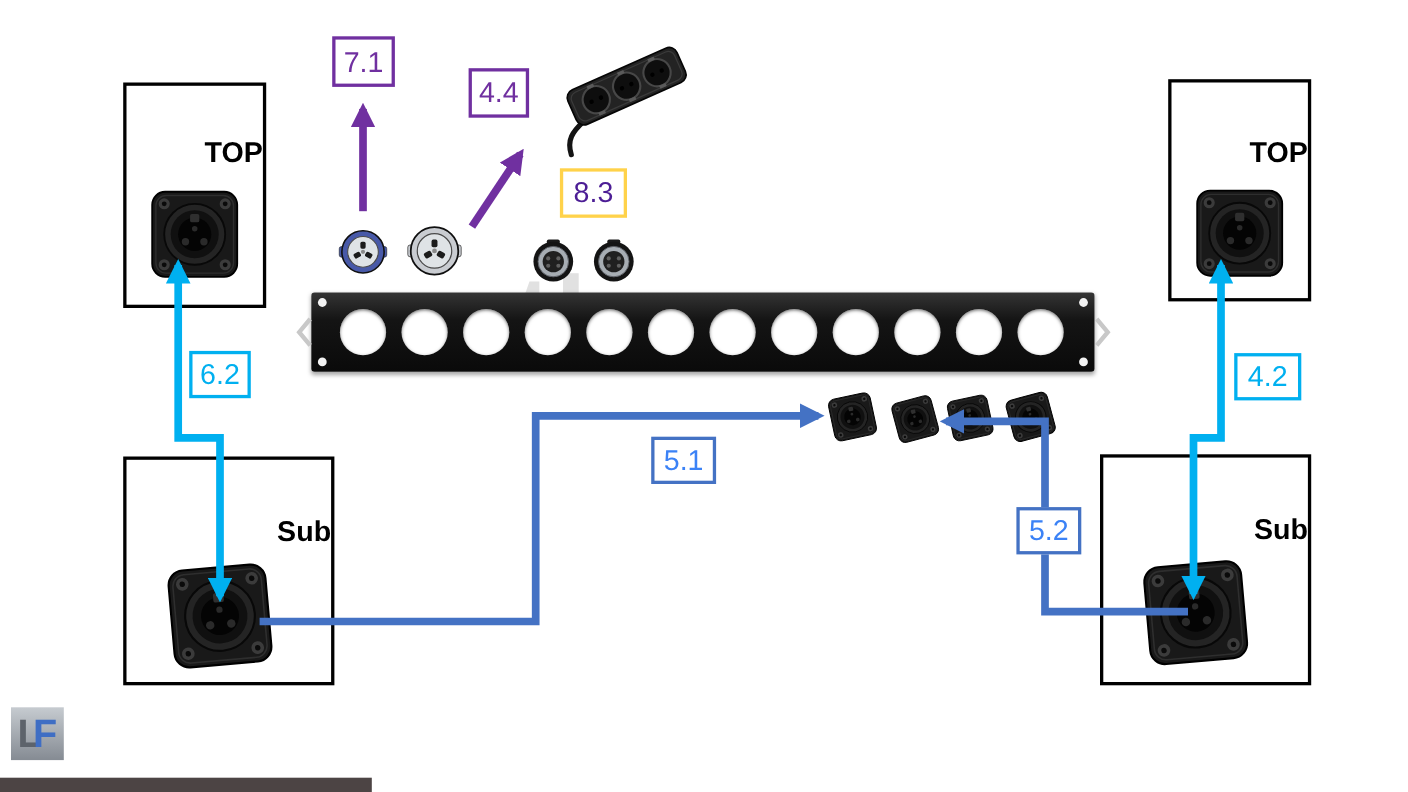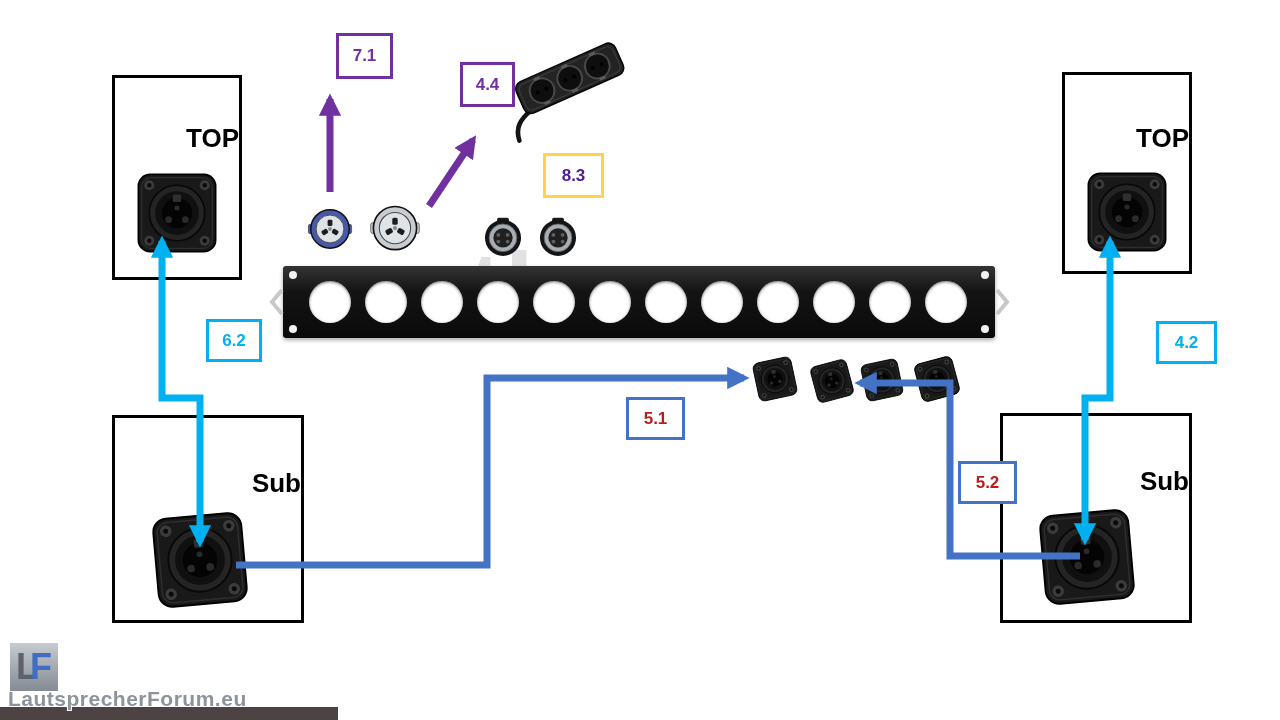--- a/index.html
+++ b/index.html
@@ -6,24 +6,24 @@
   html,body { width:1280px; height:720px; }
   body { background:#fff; font-family:"Liberation Sans", sans-serif; overflow:hidden; }
   .canvas { position:relative; width:1280px; height:720px; background:#fff; }
 
   .spk-box { position:absolute; border:3px solid #000; background:#fff; z-index:3; }
   .spk-label { position:absolute; left:0; width:100%; text-align:right; font-weight:bold; font-size:26px; color:#000; }
 
   .conn { position:absolute; z-index:3; }
   .conn svg { display:block; width:100%; height:100%; overflow:visible; }
 
-  .tag { position:absolute; background:#fff; border:3px solid; font-weight:bold; font-size:17px;
-         display:flex; align-items:center; justify-content:center; z-index:6;margin-left:34px; }
+  .tag { position:absolute; background:#fff; border:3px solid; font-weight:normal; font-size:26px;
+         display:flex; align-items:center; justify-content:center; z-index:6; }
   .tag.purple { border-color:#7030a0; color:#7030a0; }
-  .tag.blue   { border-color:#4472c4; color:#b91c1c; }
+  .tag.blue   { border-color:#4472c4; color:#3b82f6; }
   .tag.cyan   { border-color:#00b0f0; color:#00b0f0; }
   .tag.yellow { border-color:#ffd24a; color:#4c1d95; }
 
   .panel { position:absolute; left:283px; top:266px; width:712px; height:72px;
            background:linear-gradient(180deg,#343434,#141414 35%,#0a0a0a);
            border-radius:3px; z-index:2; box-shadow:0 2px 4px rgba(0,0,0,.35); }
   .hole { position:absolute; top:15px; width:42px; height:42px; border-radius:50%;
           background:#fff; box-shadow:inset 0 1px 3px rgba(0,0,0,.55); }
   .ear-hole { position:absolute; width:8px; height:8px; border-radius:50%; background:#f2f2f2; }
 
@@ -243,16 +243,15 @@
   <div class="tag yellow" style="left:509px; top:153px; width:61px; height:45px;">8.3</div>
   <div class="tag blue" style="left:592px; top:397px; width:59px; height:43px;">5.1</div>
   <div class="tag blue" style="left:924px; top:461px; width:59px; height:43px;">5.2</div>
   <div class="tag cyan" style="left:172px; top:319px; width:56px; height:43px;">6.2</div>
   <div class="tag cyan" style="left:1122px; top:321px; width:61px; height:43px;">4.2</div>
 
   <div class="logo-sq">
     <span class="l">L</span>
     <span class="f">F</span>
   </div>
-  <div class="logo-text">LautsprecherForum.eu</div>
   <div class="bottom-bar"></div>
 
 </div>
 
 </body></html>

